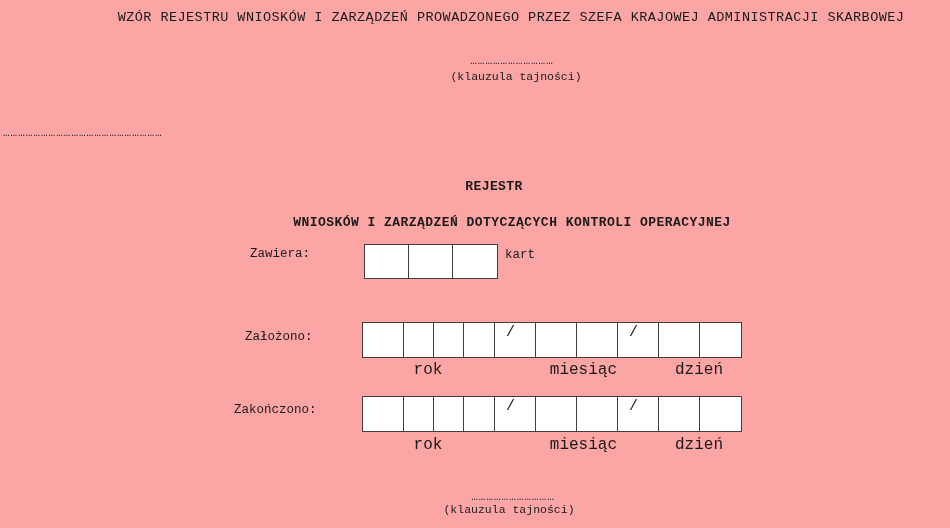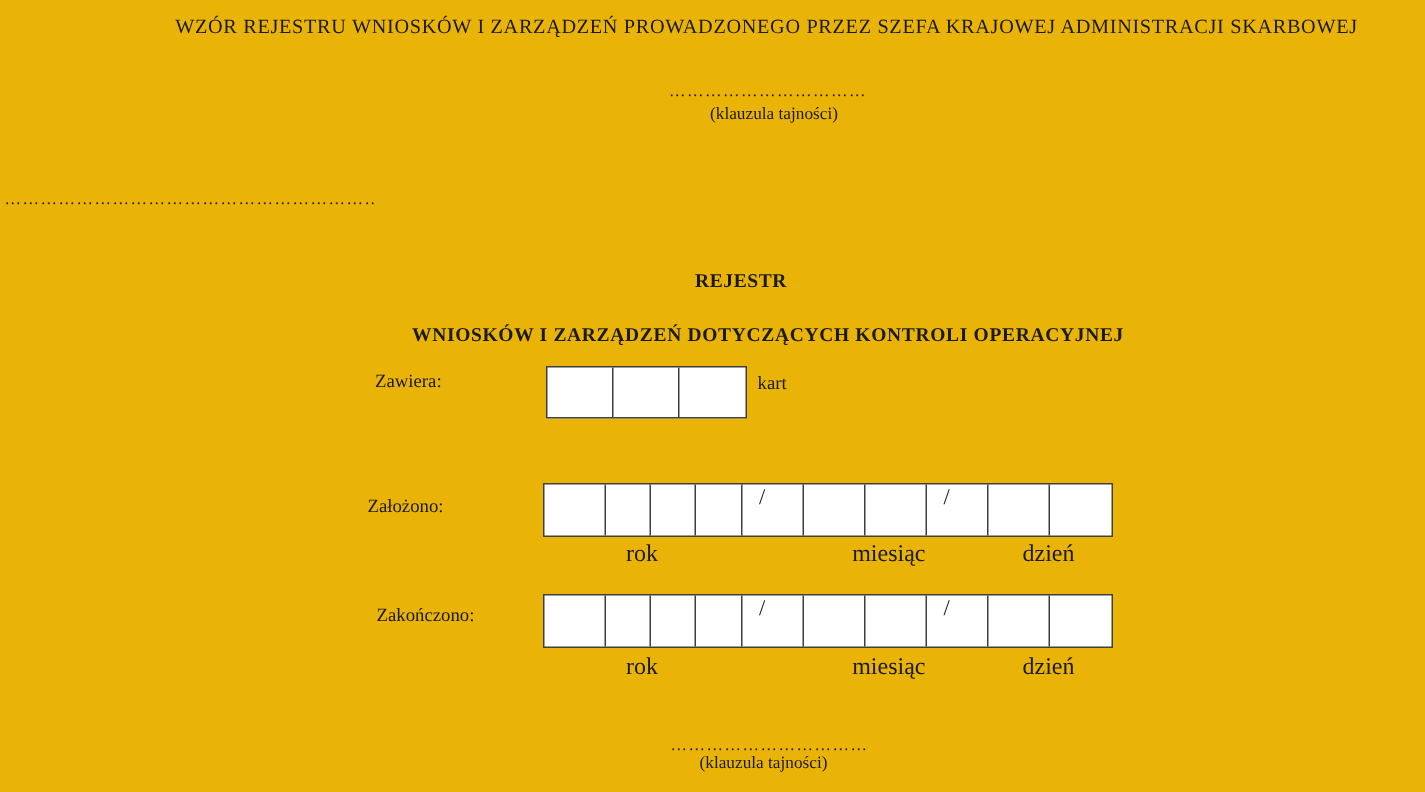--- a/index.html
+++ b/index.html
@@ -1,20 +1,20 @@
 <!DOCTYPE html>
 <html lang="pl"><head>
 <meta charset="utf-8">
 <style>
   html,body{margin:0;padding:0;background:#e8e8e8;}
   .page{
     position:relative;
     width:950px;height:528px;
-    background:#eab308;
-    font-family:Liberation Serif, serif;
+    background:#fca5a5;
+    font-family:Liberation Mono, monospace;
     color:#1a1a1a;
     overflow:hidden;
   }
   .abs{position:absolute;white-space:nowrap;}
   .centered{transform:translateX(-50%);}
 
   .doc-title{
     top:10px;left:511px;
     font-size:13.5px;letter-spacing:0.45px;
     text-align:center;
@@ -34,21 +34,21 @@
     font-size:13px;font-weight:bold;letter-spacing:0.4px;
   }
   .subheading{
     top:215px;left:512px;
     font-size:13px;font-weight:bold;letter-spacing:0.45px;
   }
 
   .field-label{font-size:12.5px;text-align:left;}
   .lbl-zawiera{top:247px;left:250px;width:100px;}
   .lbl-zalozono{top:330px;left:245px;width:100px;}
-  .lbl-zakonczono{top:403px;left:251px;width:104px;}
+  .lbl-zakonczono{top:403px;left:234px;width:104px;}
 
   .cellbox{
     display:flex;box-sizing:border-box;
     border:1px solid #3f3f3f;background:#fff;
   }
   .cellbox .cell{
     box-sizing:border-box;height:100%;
     border-right:1px solid #3f3f3f;
     font-size:15px;line-height:1;
     padding:2px 0 0 11px;

